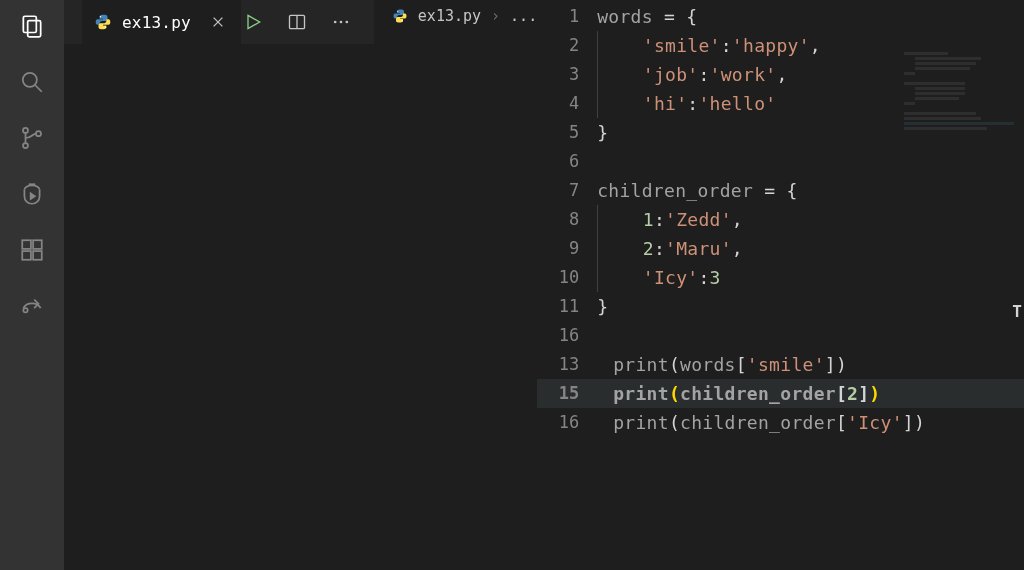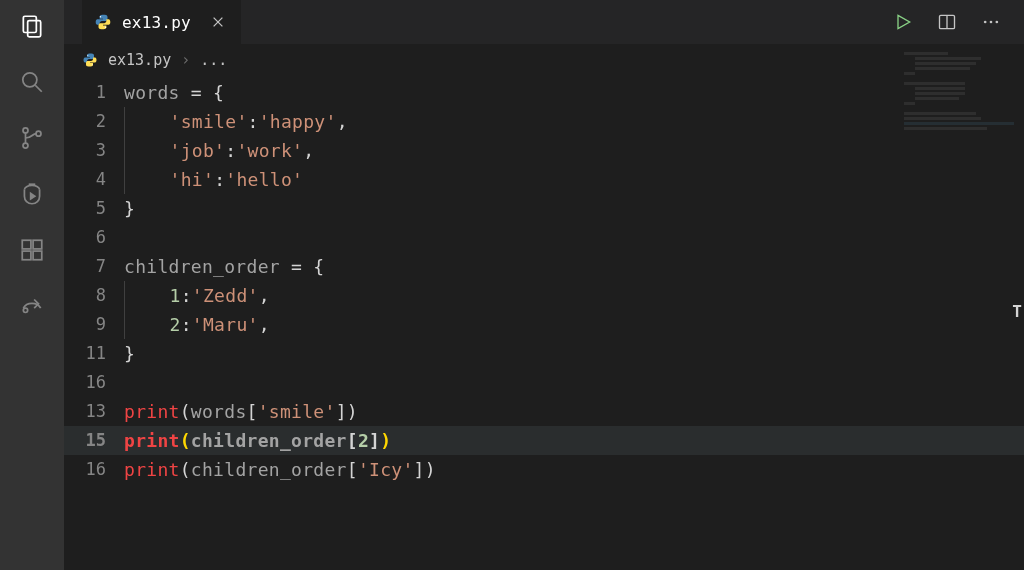--- a/index.html
+++ b/index.html
@@ -6,21 +6,21 @@
   html, body { width: 1024px; height: 570px; overflow: hidden; background:#1e1e1e; font-family: "Menlo","Consolas",monospace; }
   body { display:flex; flex-direction:row; color:#d4d4d4; }
 
   
   .activitybar { width:64px; background:#333333; display:flex; flex-direction:column; align-items:center; padding-top:10px; gap:24px; }
   .activitybar .ab-item { width:32px; height:32px; display:flex; align-items:center; justify-content:center; color:#858585; cursor:pointer; }
   .activitybar .ab-item.active { color:#ffffff; }
   .activitybar svg { width:26px; height:26px; stroke:currentColor; fill:none; stroke-width:1.6; }
 
   
-  .main { flex:1; display:flex; flex-direction:column; position:relative; }
+  .main { flex:1; display:flex; flex-direction:row; position:relative; }
 
   
   .tabstrip { height:44px; background:#252526; display:flex; align-items:stretch; padding-left:18px; }
   .tab { display:flex; align-items:center; background:#1e1e1e; padding:0 14px 0 12px; gap:10px; border-right:1px solid #252526; }
   .tab .python-icon { width:18px; height:18px; }
   .tab .tab-title { color:#ffffff; font-size:16px; letter-spacing:0.2px; }
   .tab .close { width:18px; height:18px; display:flex; align-items:center; justify-content:center; color:#c5c5c5; margin-left:8px; }
   .tabstrip .spacer { flex:1; }
   .editor-actions { display:flex; align-items:center; gap:22px; padding-right:22px; }
   .editor-actions .act { width:22px; height:22px; display:flex; align-items:center; justify-content:center; color:#c5c5c5; cursor:pointer; }
@@ -38,21 +38,21 @@
   .gutter-line { display:flex; align-items:flex-start; height:29px; }
   .lineno { width:60px; text-align:right; padding-right:18px; color:#858585; font-size:17px; line-height:29px; user-select:none; }
   .code { font-size:18px; line-height:29px; white-space:pre; letter-spacing:0.3px; }
   .current-line { background:#2a2d2e;font-weight:bold; }
 
   
   .tok-var   { color:#a3a3a3; }
   .tok-punc  { color:#d4d4d4; }
   .tok-str   { color:#ce9178; }
   .tok-num   { color:#b5cea8; }
-  .tok-func  { color:#ef4444; }
+  .tok-func  { color:#a3a3a3;margin-left:16px; }
   .tok-bracket { color:#ffd700; }
 
   .python-icon svg { width:100%; height:100%; }
 
   
   .minimap { position:absolute; top:52px; right:10px; width:110px; height:90px; opacity:0.6; pointer-events:none; }
   .minimap .mm-line { height:3px; margin-bottom:2px; background:#3a3a3a; }
   .minimap .mm-hl { background:#2b3942; }
 
   .overview-ruler { position:absolute; right:0; top:44px; bottom:0; width:10px; }
@@ -194,20 +194,24 @@
         <div class="lineno">7</div>
         <div class="code"><span class="tok-var">children_order</span><span class="tok-punc"> </span><span class="tok-punc">=</span><span class="tok-punc"> </span><span class="tok-punc">{</span></div>
       </div>
       <div class="gutter-line">
         <div class="lineno">8</div>
         <div class="code"><span style="display:inline-block;border-left:1px solid #404040;height:29px;vertical-align:top;"></span><span class="tok-punc">    </span><span class="tok-num">1</span><span class="tok-punc">:</span><span class="tok-str">'Zedd'</span><span class="tok-punc">,</span></div>
       </div>
       <div class="gutter-line">
         <div class="lineno">9</div>
         <div class="code"><span style="display:inline-block;border-left:1px solid #404040;height:29px;vertical-align:top;"></span><span class="tok-punc">    </span><span class="tok-num">2</span><span class="tok-punc">:</span><span class="tok-str">'Maru'</span><span class="tok-punc">,</span></div>
+      </div>
+      <div class="gutter-line">
+        <div class="lineno">10</div>
+        <div class="code"><span style="display:inline-block;border-left:1px solid #404040;height:29px;vertical-align:top;"></span><span class="tok-punc">    </span><span class="tok-str">'Icy'</span><span class="tok-punc">:</span><span class="tok-num">3</span></div>
       </div>
       <div class="gutter-line">
         <div class="lineno">11</div>
         <div class="code"><span class="tok-punc">}</span></div>
       </div>
       <div class="gutter-line">
         <div class="lineno">16</div>
         <div class="code"></div>
       </div>
       <div class="gutter-line">

